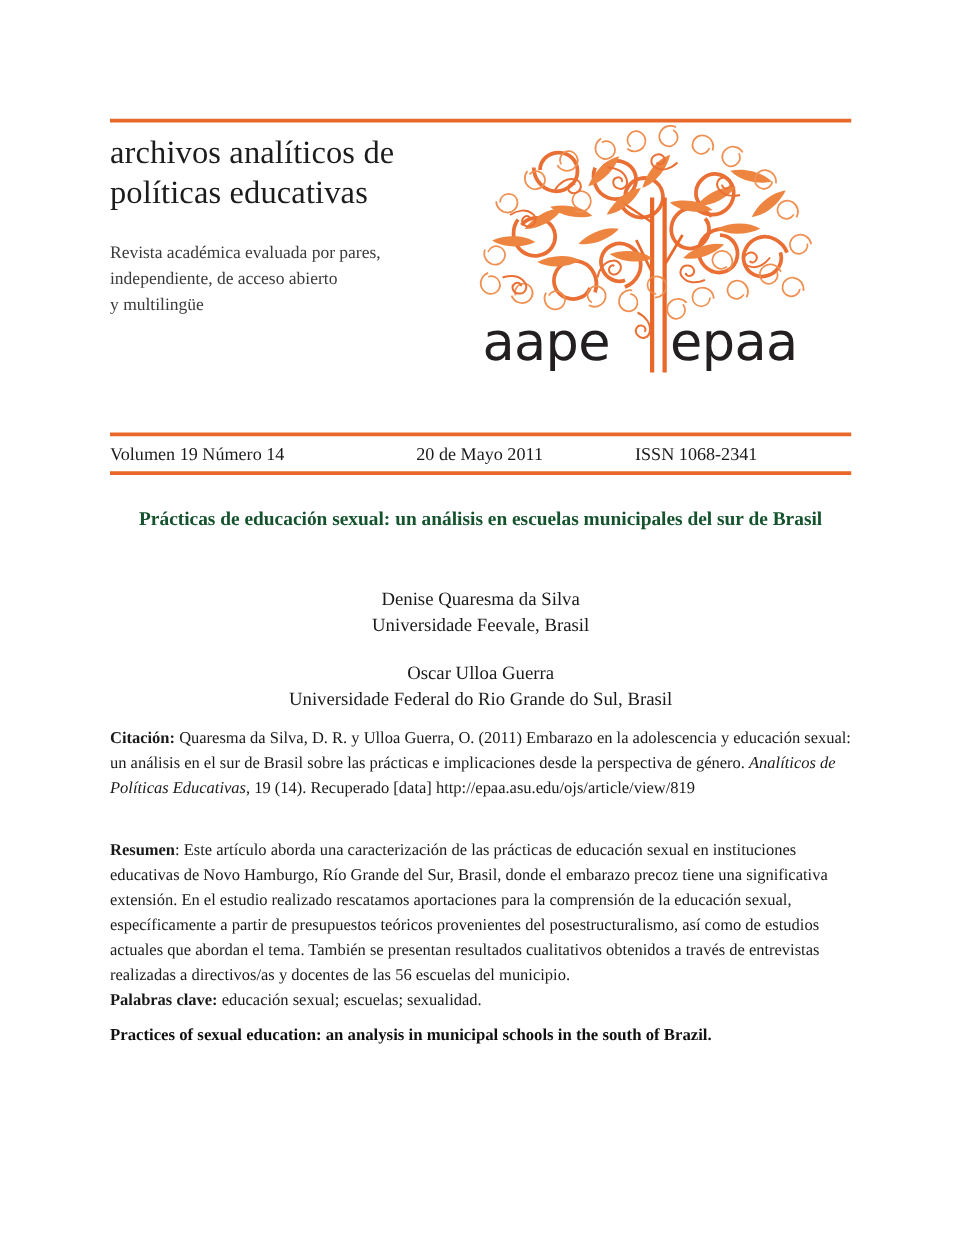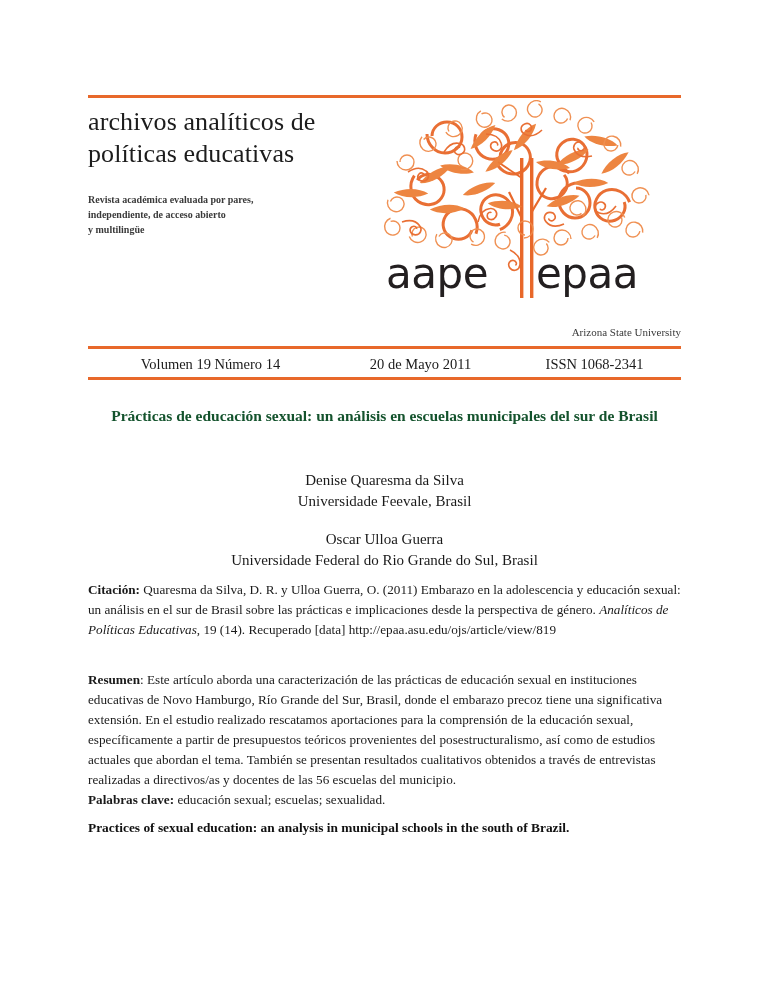--- a/index.html
+++ b/index.html
@@ -45,24 +45,23 @@
     font-family: "Liberation Serif", "DejaVu Serif", serif;
     font-size: 26px;
     line-height: 1.22;
     color: #1c1c1c;
     font-weight: normal;
     letter-spacing: 0.1px;
     margin: 0;
   }
   .journal-tagline {
     margin-top: 24px;
-    font-size: 10px;
+    font-size: 14px;
     line-height: 1.48;
     color: #3a3a3a;
-    font-weight: bold;
   }
 
   
   .logo {
     position: absolute;
     left: 378px;
     top: 100px;
     width: 300px;
     height: 205px;
   }
@@ -120,21 +119,21 @@
     position: absolute;
     left: 88px;
     top: 352px;
     width: 593px;
     height: 24px;
     display: flex;
     align-items: center;
     font-size: 14.5px;
     color: #1a1a1a;
   }
-  .vb-cell { text-align: center; }
+  .vb-cell { }
   .vb-volume { width: 245px; }
   .vb-date   { width: 175px; }
   .vb-issn   { width: 173px; }
 
   
   .article-title {
     position: absolute;
     left: 88px;
     top: 405px;
     width: 593px;
@@ -317,21 +316,20 @@
         <use href="#sprig" x="132" y="150" transform="rotate(60 132 150)"></use>
       </g>
     </svg>
 
     <div class="wordmark">
       <span class="wm-left">aape</span>
       <span class="wm-right">epaa</span>
     </div>
   </div>
 
-  <div class="university">Arizona State University</div>
 
   <div class="rule-a"></div>
   <div class="volume-bar">
     <div class="vb-cell vb-volume">Volumen 19  Número 14</div>
     <div class="vb-cell vb-date">20 de Mayo 2011</div>
     <div class="vb-cell vb-issn">ISSN 1068-2341</div>
   </div>
   <div class="rule-b"></div>
 
   <div class="article-title">Prácticas de educación sexual: un análisis en escuelas municipales del sur de Brasil</div>

